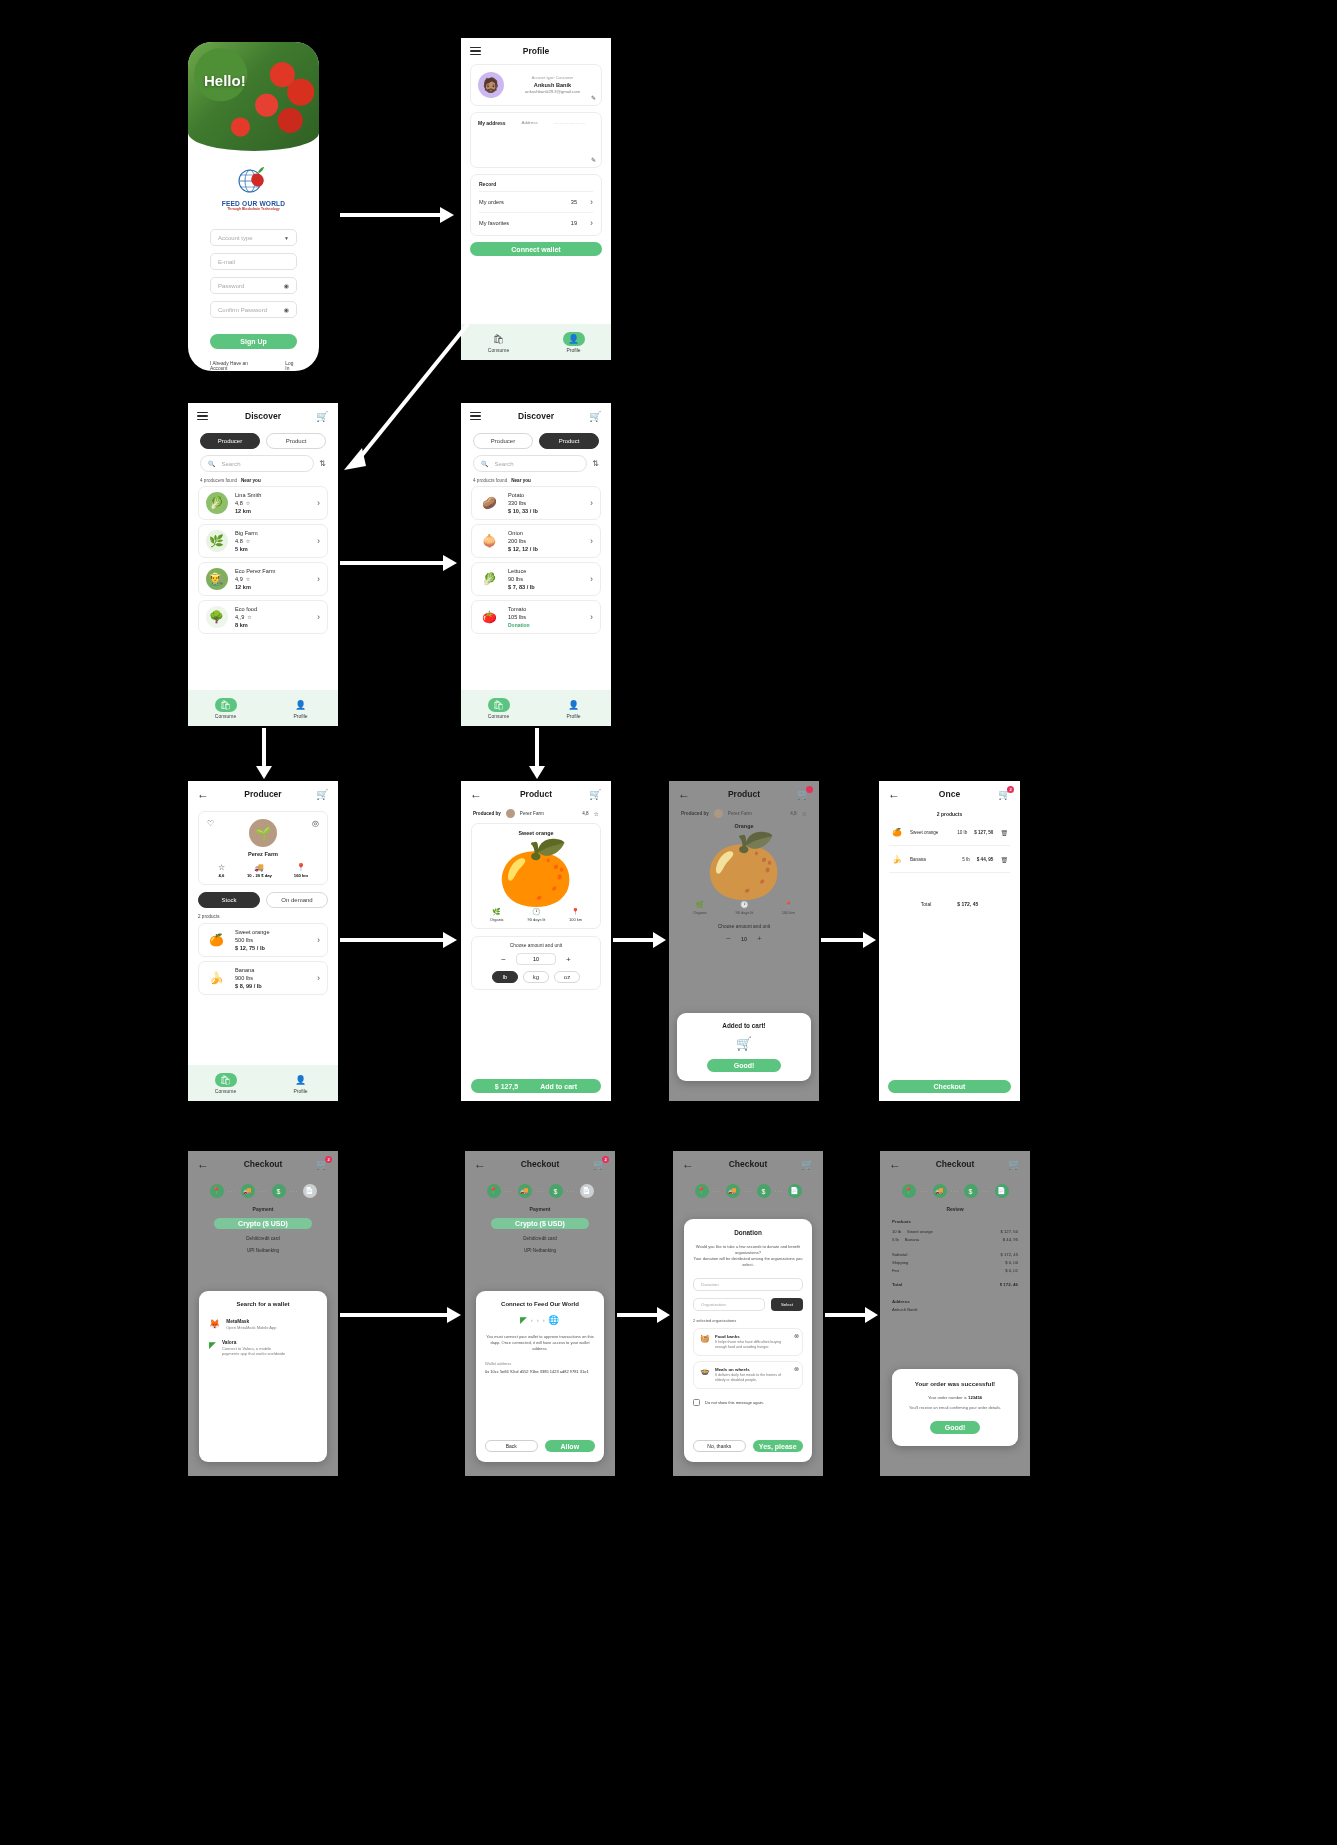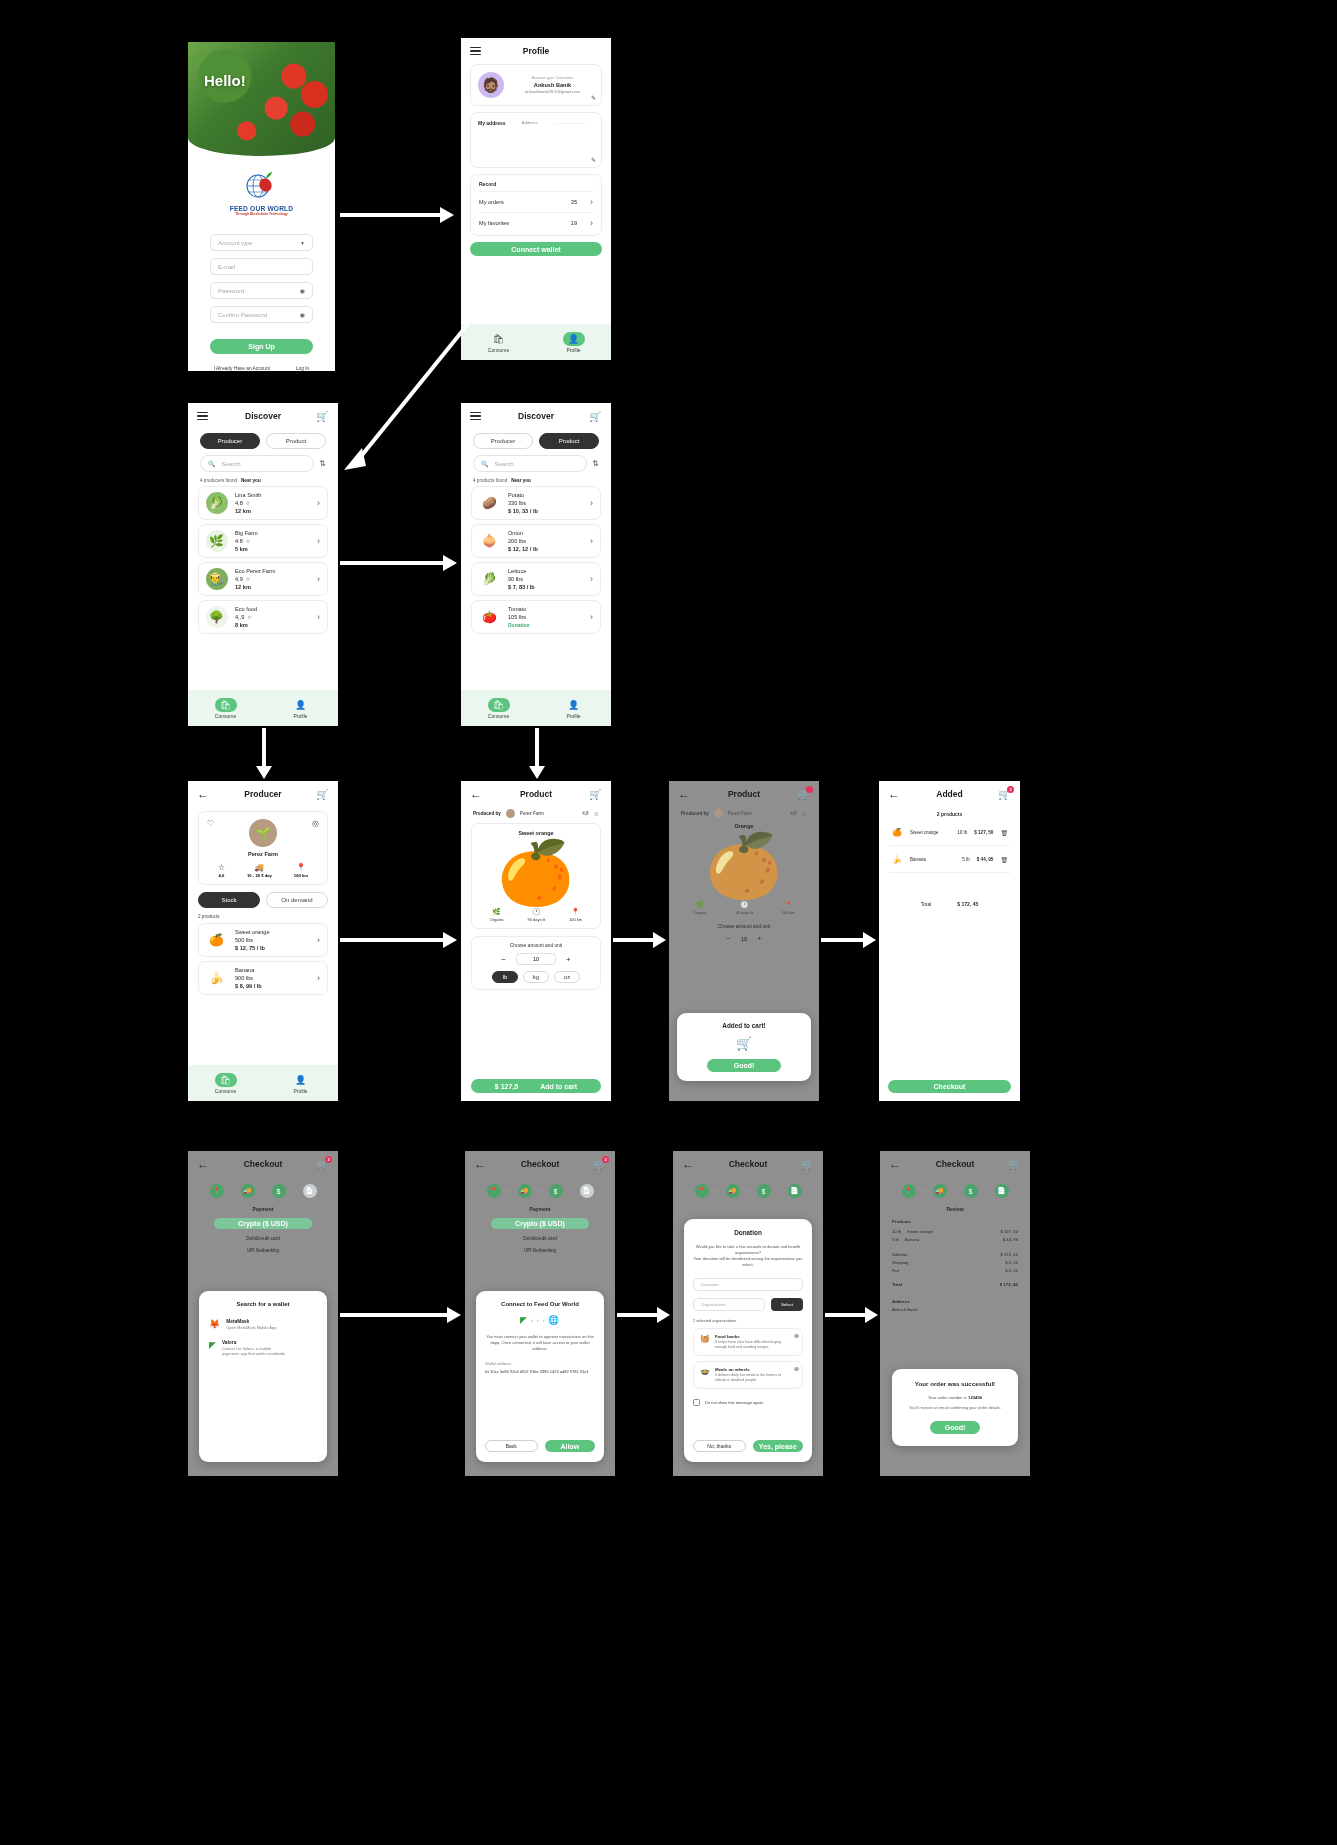--- a/index.html
+++ b/index.html
@@ -47,21 +47,21 @@
      box-shadow:0 2px 10px rgba(0,0,0,.25); padding:9px 8px; }
   .stepper { display:flex; align-items:center; justify-content:center; gap:4px; padding:7px 0 3px; }
   .stepcirc { width:14px;height:14px;border-radius:50%; background:#4aa368; color:#fff;
      display:flex;align-items:center;justify-content:center; font-size:7px; }
   .stepcirc.off { background:#cfcfcf; color:#fff; }
   .dots { color:#bdbdbd; font-size:6px; letter-spacing:1px; }
 </style>
 </head>
 <body>
 
-<div class="phone" style="left:188px; top:42px; width:147px; height:329px;">
+<div class="phone" style="left:188px; top:42px; width:131px; height:329px;border-radius:24px;">
   <div style="height:118px; position:relative; border-bottom-left-radius:60% 22px; border-bottom-right-radius:60% 22px; overflow:hidden;
               background:linear-gradient(135deg,#6ea84a,#3f7a2e 40%,#2f6024);">
     <div style="position:absolute;inset:0;background:
         radial-gradient(circle at 72% 30%, #e03727 12px, transparent 13px),
         radial-gradient(circle at 86% 46%, #d8301f 13px, transparent 14px),
         radial-gradient(circle at 60% 58%, #e54032 11px, transparent 12px),
         radial-gradient(circle at 78% 72%, #c92a1c 12px, transparent 13px),
         radial-gradient(circle at 40% 78%, #e43a2a 9px, transparent 10px),
         radial-gradient(circle at 25% 30%, #4f8f36 26px, transparent 27px);"></div>
     <div style="position:absolute; left:16px; top:30px; color:#fff; font-size:15px; font-weight:bold; text-shadow:0 1px 3px rgba(0,0,0,.4);">Hello!</div>
@@ -482,21 +482,21 @@
   <div class="modal" style="top:232px;">
     <div style="text-align:center;font-size:6.4px;font-weight:bold;color:#1f1f1f;">Added to cart!</div>
     <div style="text-align:center;font-size:13px;margin:7px 0 8px;">🛒</div>
     <div class="btn-green" style="height:13px;margin:0 22px;">Good!</div>
   </div>
 </div>
 
 <div class="phone" style="left:879px; top:781px; width:141px; height:320px;">
   <div class="topbar">
     <span class="back">←</span>
-    <div class="title">Added</div>
+    <div class="title">Once</div>
     <div class="cart">🛒<span class="dot">2</span></div>
   </div>
   <div style="text-align:center;font-size:5px;font-weight:bold;color:#2b2b2b;margin:4px 0 6px;">2 products</div>
   <div style="padding:0 10px; display:flex; flex-direction:column; gap:4px;">
     <div class="row" style="padding:3px 2px;">
       <div class="thumb" style="width:12px;height:12px;font-size:8px;background:transparent;">🍊</div>
       <span style="font-size:4.6px;color:#2b2b2b;">Sweet orange</span>
       <span style="font-size:4.6px;color:#2b2b2b;margin-left:auto;">10 lb</span>
       <span style="font-size:4.6px;font-weight:bold;color:#2b2b2b;">$ 127, 50</span>
       <span style="font-size:6px;color:#444;">🗑</span>

